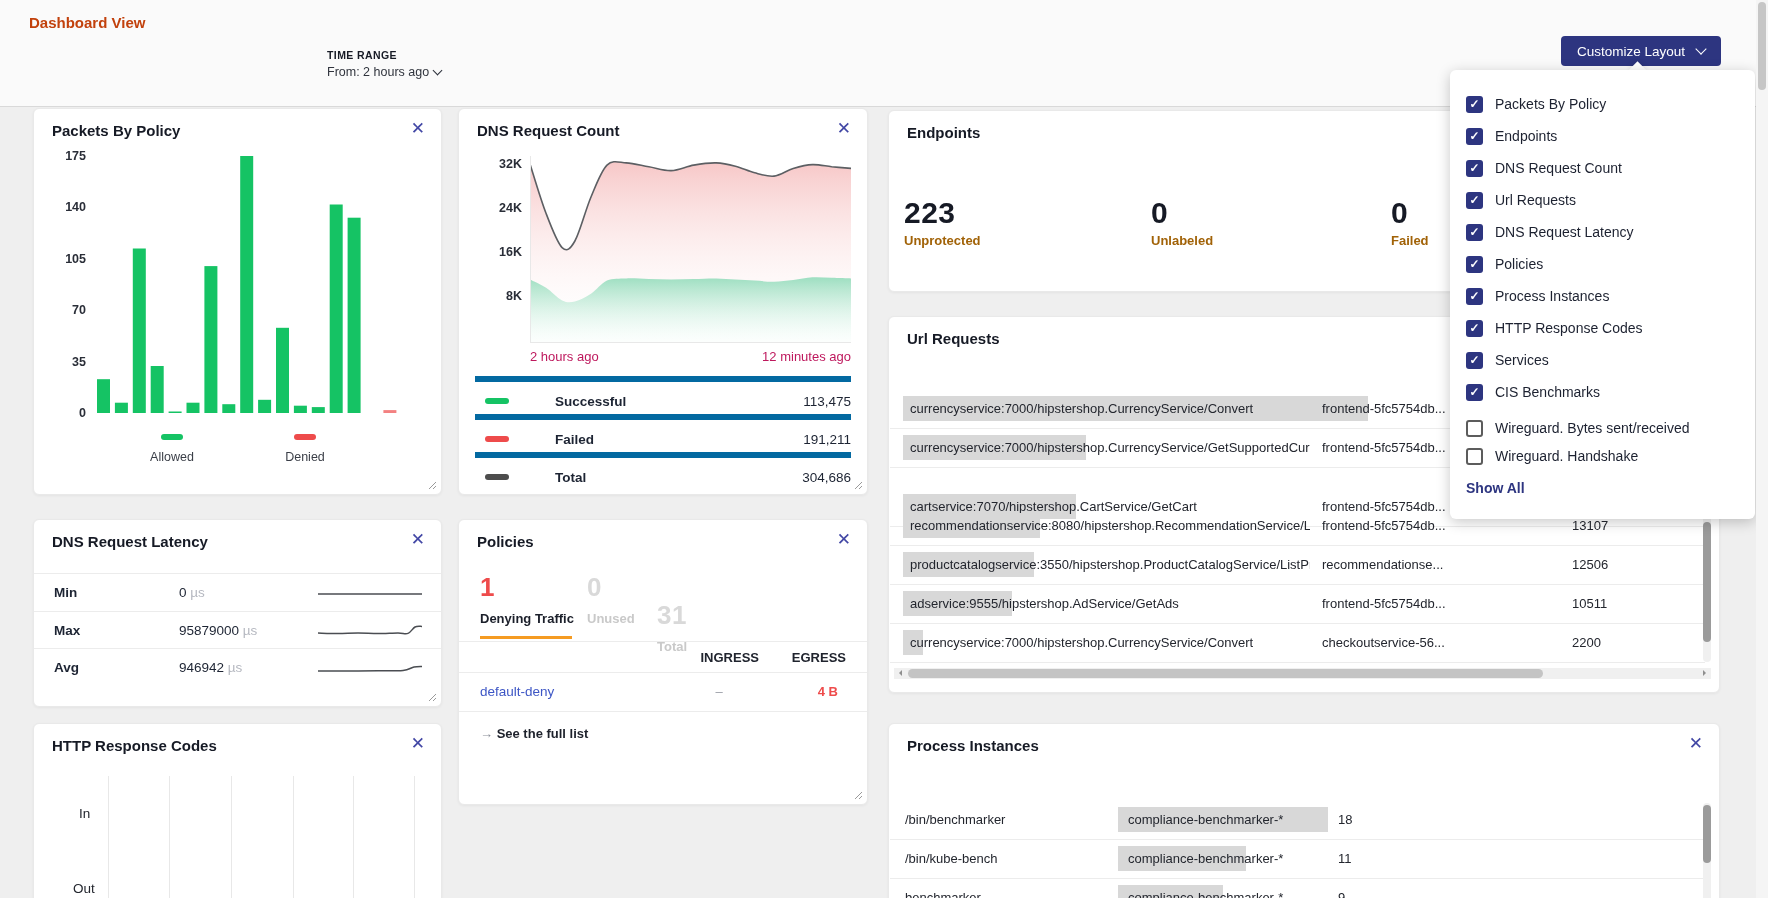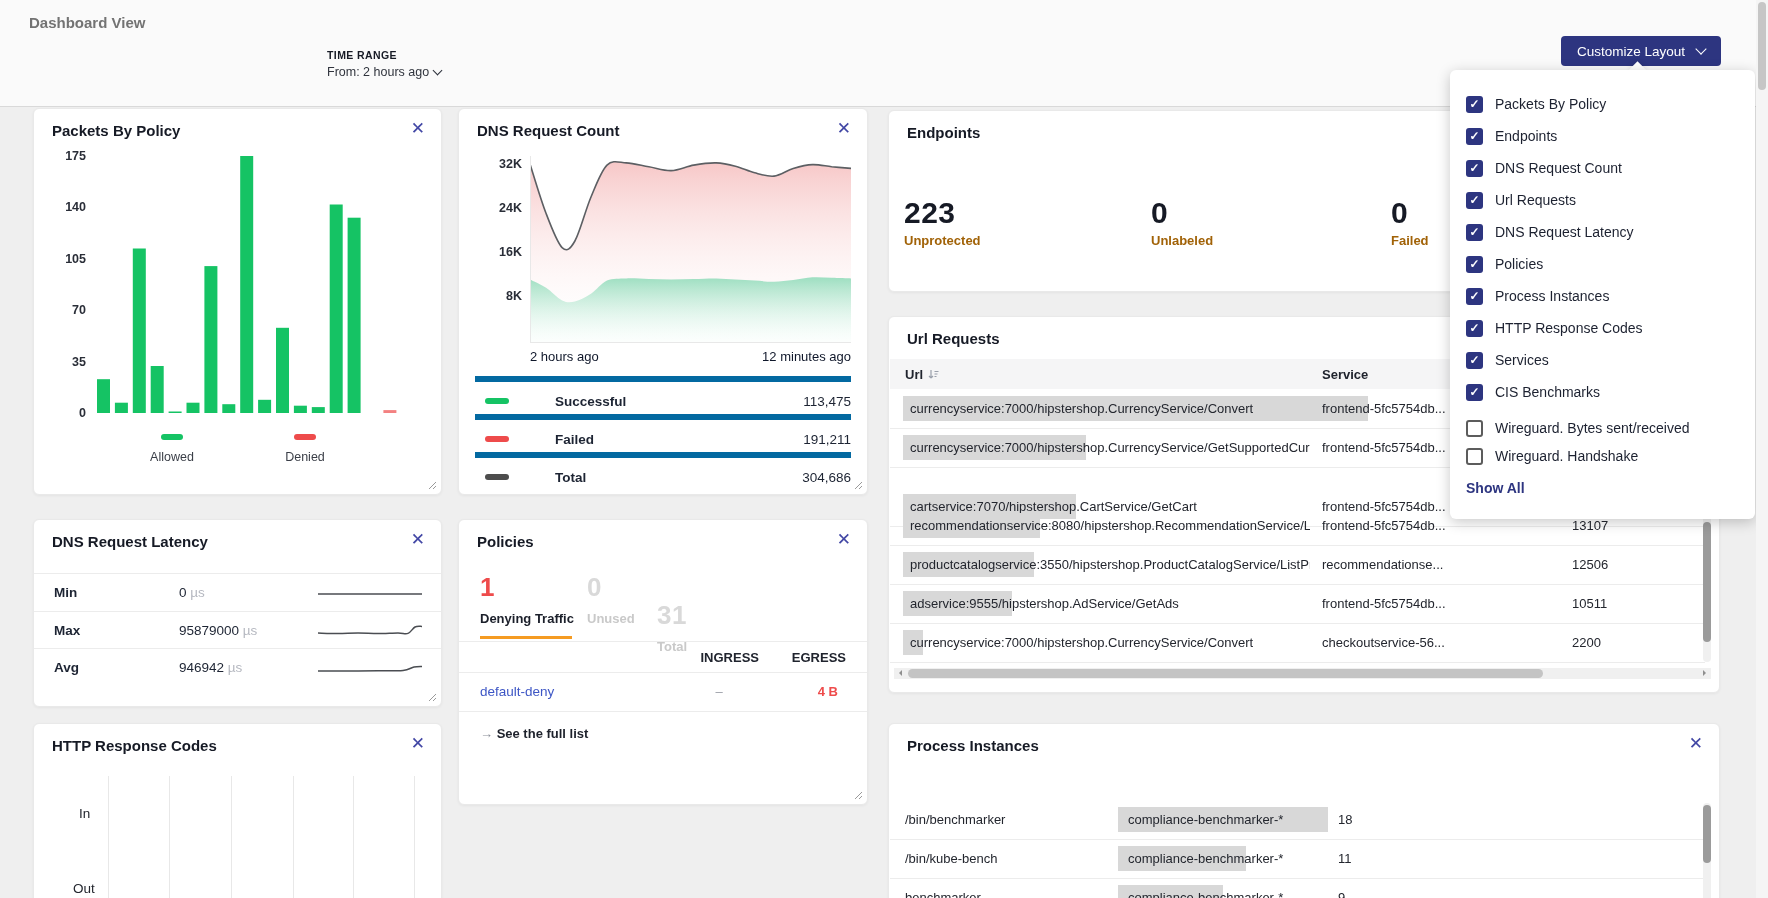--- a/index.html
+++ b/index.html
@@ -1,39 +1,39 @@
 <!DOCTYPE html>
 <html><head>
 <meta charset="utf-8">
 <style>
   html,body{margin:0;padding:0;width:1768px;height:898px;overflow:hidden;
     font-family:"Liberation Sans",sans-serif;background:#efefef;color:#1c2028;}
   .hdr{position:absolute;left:0;top:0;width:1768px;height:106px;background:#fafafa;border-bottom:1px solid #d9d9d9;}
-  .page-title{position:absolute;left:29px;top:14px;font-size:15px;font-weight:700;color:#737373;}
+  .page-title{position:absolute;left:29px;top:14px;font-size:15px;font-weight:700;color:#c2410c;}
   .select{position:absolute;left:34px;top:46px;width:276px;height:41px;background:#fff;border:1px solid #e4e4e4;
     border-radius:10px;box-shadow:0 1px 2px rgba(0,0,0,.04);display:flex;align-items:center;cursor:pointer;}
   .select .txt{margin-left:24px;font-size:15px;color:#1c2028;}
   .chev{width:9px;height:9px;border-right:2px solid #2b2f3a;border-bottom:2px solid #2b2f3a;transform:rotate(45deg);display:inline-block;}
   .select .chev{position:absolute;right:22px;top:13px;}
   .trange{position:absolute;left:327px;top:49px;}
   .trange .lab{font-size:10.5px;font-weight:700;letter-spacing:.4px;color:#161a25;}
   .trange .val{font-size:12.5px;color:#30343d;margin-top:4px;cursor:pointer;}
   .trange .chev{width:6px;height:6px;border-width:1.6px;margin-left:5px;margin-bottom:2px;}
   .btn{position:absolute;left:1561px;top:36px;width:160px;height:30px;background:#2d3580;border-radius:4px;
     color:#fff;font-size:13.5px;display:flex;align-items:center;justify-content:center;cursor:pointer;}
   .btn .chev{border-color:#fff;width:7px;height:7px;border-width:1.8px;margin-left:12px;margin-top:-4px;}
   .card{position:absolute;background:#fff;border:1px solid #e9e9e9;border-radius:6px;box-shadow:0 1px 3px rgba(0,0,0,.05);}
   .card .title{position:absolute;left:18px;top:13px;font-size:15px;font-weight:700;color:#161a25;}
   .close{position:absolute;right:16px;top:11px;font-size:17px;color:#4247a5;cursor:pointer;line-height:1;}
   .rsz{position:absolute;right:4px;bottom:4px;width:9px;height:9px;}
   .tick{position:absolute;font-size:12.5px;font-weight:600;color:#2a2e38;text-align:right;width:44px;}
   .leg-group{position:absolute;text-align:center;width:70px;}
   .leg-sw{display:inline-block;width:22px;height:6px;border-radius:3px;}
   .leg-lab{font-size:12.5px;color:#3a3e47;margin-top:6px;}
-  .axlab{position:absolute;font-size:13px;color:#0f172a;}
+  .axlab{position:absolute;font-size:13px;color:#be185d;}
   .lrow{position:absolute;left:16px;right:16px;height:38px;border-top:6px solid #0369a1;display:flex;align-items:center;}
   .lrow .sw{width:24px;height:6px;border-radius:3px;margin-left:10px;}
   .lrow .lab{margin-left:46px;font-size:13.5px;color:#1d2433;font-weight:600;}
   .lrow .val{margin-left:auto;font-size:13.5px;color:#1d2433;}
   .stat .num{font-size:30px;font-weight:700;color:#161a25;letter-spacing:.5px;}
   .stat .slab{font-size:13px;font-weight:700;color:#a16207;margin-top:3px;}
   .thead{position:absolute;left:1px;right:1px;height:30px;background:#f5f5f6;display:flex;align-items:center;}
   .th{font-size:13px;font-weight:700;color:#20242e;display:flex;align-items:center;gap:5px;position:absolute;}
   .t-row{position:absolute;left:1px;right:14px;height:39px;border-bottom:1px solid #ececec;}
   .hl{position:absolute;top:7px;height:25px;background:#d8d8d8;}
@@ -181,39 +181,20 @@
       <div class="stat" style="position: absolute; left: 502px; top: 85px;">
         <div class="num">0</div>
         <div class="slab">Failed</div>
       </div>
     </div>
 </div>
 
 <div class="card" style="left:888px;top:316px;width:830px;height:375px;">
   <div class="title">Url Requests</div>
   <span class="close">✕</span>
-  <div class="thead" style="top:42px;">
-    <span class="th" style="left:15px;">
-        <span>Url</span>
-        <svg width="11" height="11" viewBox="0 0 11 11">
-          <path d="M3 1v8M3 9L1 7M3 9l2-2" stroke="#9aa0ab" stroke-width="1.2" fill="none"></path>
-          <path d="M6.5 2.5h4M6.5 5h3M6.5 7.5h2" stroke="#9aa0ab" stroke-width="1.2"></path>
-        </svg>
-      </span>
-    <span class="th" style="left:432px;">
-        <span>Service</span>
-      </span>
-    <span class="th" style="left:682px;">
-        <span>Count</span>
-        <svg width="11" height="11" viewBox="0 0 11 11">
-          <path d="M3 1v8M3 9L1 7M3 9l2-2" stroke="#9aa0ab" stroke-width="1.2" fill="none"></path>
-          <path d="M6.5 2.5h4M6.5 5h3M6.5 7.5h2" stroke="#9aa0ab" stroke-width="1.2"></path>
-        </svg>
-      </span>
-  </div>
   <div id="url-rows">
       <div class="t-row" style="top: 72px;">
         <div class="hl" style="left: 13px; width: 465px;"></div>
         <span class="cell" style="left: 20px; max-width: 400px; overflow: hidden;">currencyservice:7000/hipstershop.CurrencyService/Convert</span>
         <span class="cell" style="left: 432px;">frontend-5fc5754db...</span>
         <span class="cell" style="left: 682px;"></span>
       </div>
       <div class="t-row" style="top: 111px;">
         <div class="hl" style="left: 13px; width: 183.21px;"></div>
         <span class="cell" style="left: 20px; max-width: 400px; overflow: hidden;">currencyservice:7000/hipstershop.CurrencyService/GetSupportedCurrencies</span>

